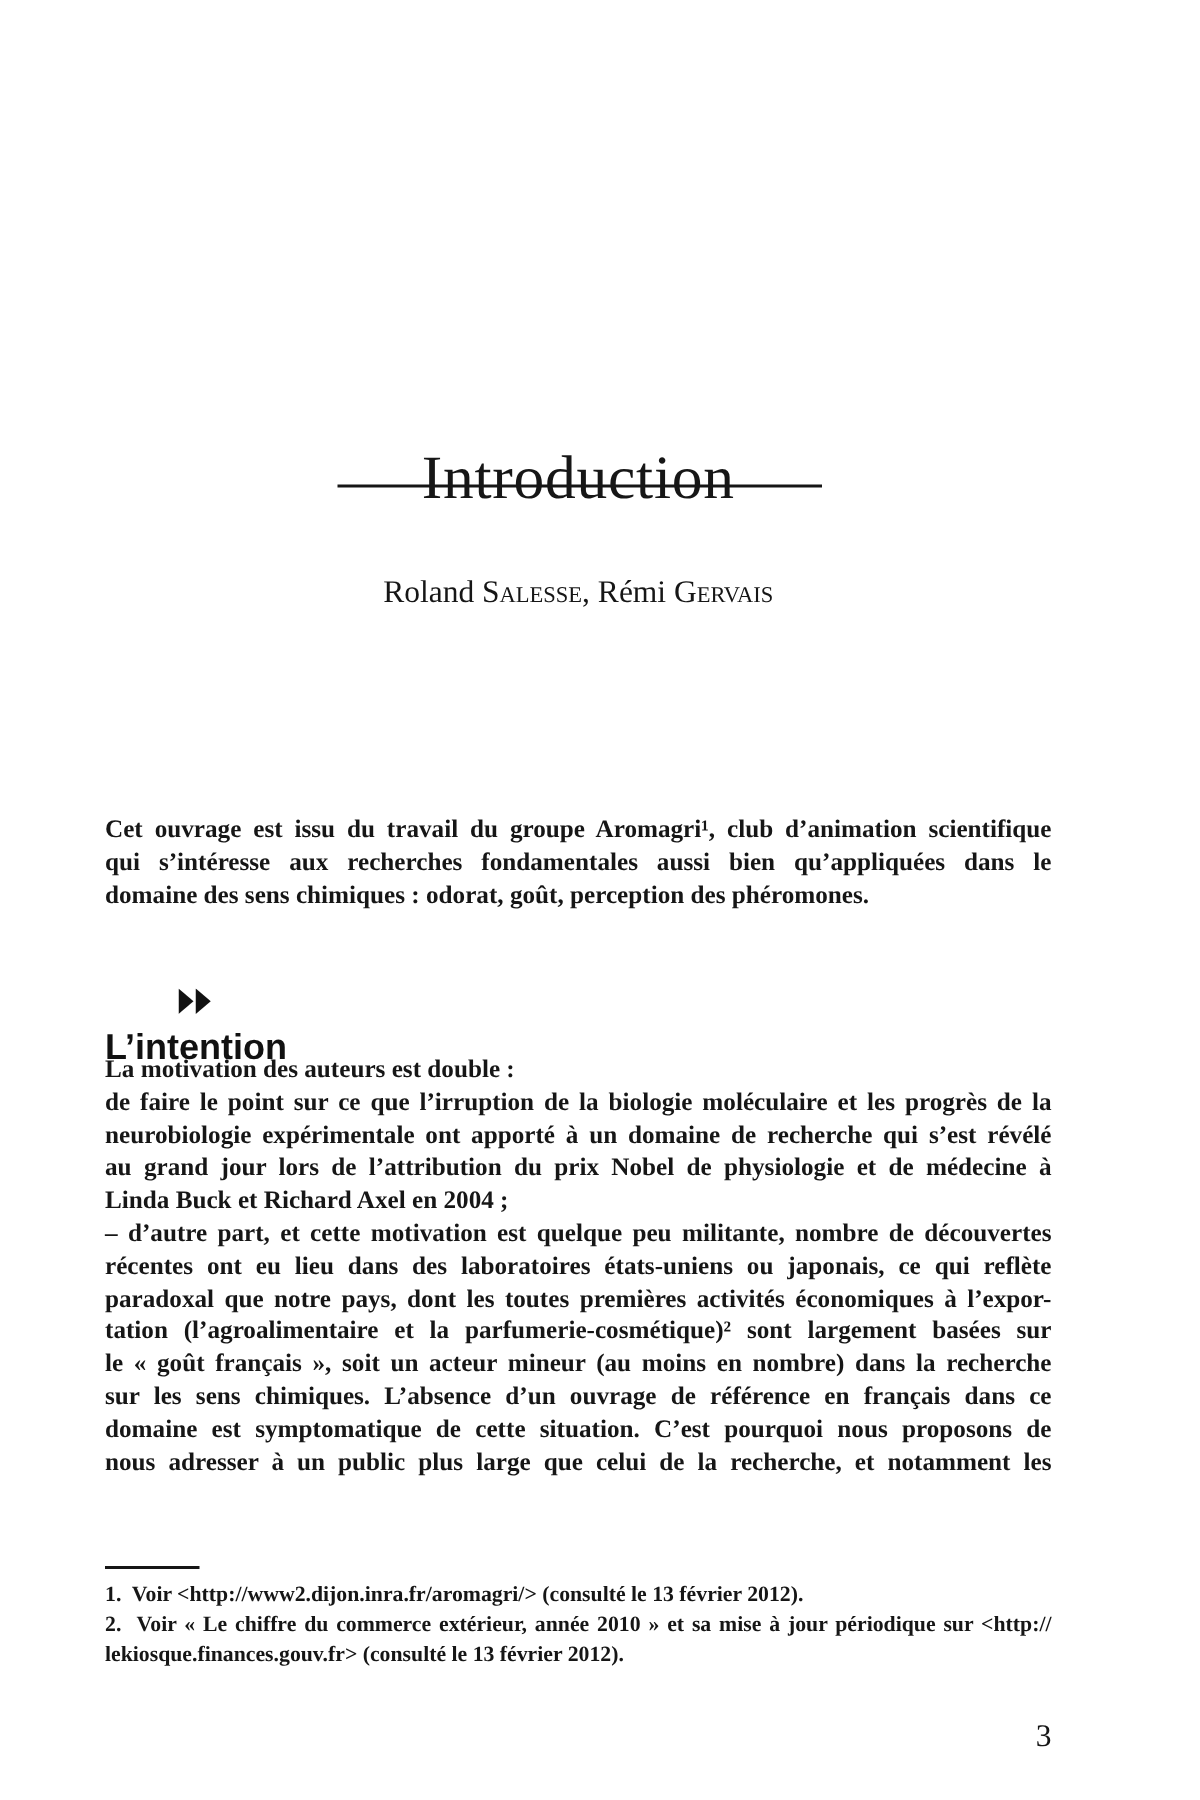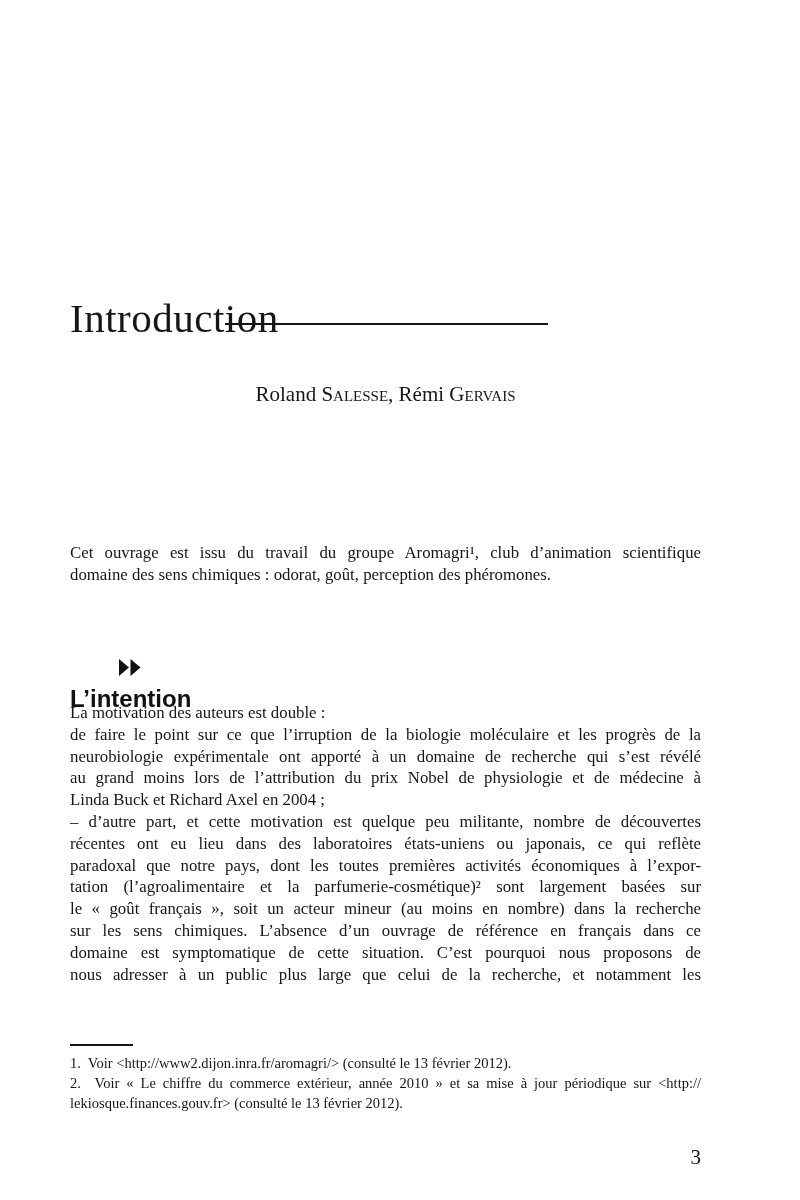--- a/index.html
+++ b/index.html
@@ -11,21 +11,21 @@
     background: #ffffff;
     font-family: "Liberation Serif", serif;
     color: #161616;
     overflow: hidden;
   }
   .chapter-title {
     position: absolute;
     top: 268px;
     left: 70px;
     width: 631px;
-    text-align: left;
+    text-align: center;
     font-size: 41px;
     line-height: 46px;
     font-weight: normal;
     letter-spacing: 0.5px;
   }
   .title-rule {
     position: absolute;
     top: 323px;
     left: 225px;
     width: 323px;
@@ -44,21 +44,21 @@
   .sc { font-variant: small-caps; }
   .text-col {
     position: absolute;
     left: 70px;
     width: 631px;
     font-size: 16.8px;
     line-height: 21.8px;
   }
   .intro-paragraph { top: 542px; }
   .body-paragraphs { top: 702px; }
-  .tline { text-align: left; }
+  .tline { text-align: left; font-weight: bold; }
   .tline.just { text-align: justify; text-align-last: justify; }
   .section-heading {
     position: absolute;
     top: 659px;
     left: 70px;
     display: flex;
     align-items: center;
     gap: 9px;
     font-family: "Liberation Sans", sans-serif;
     font-weight: bold;
@@ -98,41 +98,42 @@
 <div class="page">
 
   <h1 class="chapter-title">Introduction</h1>
 
   <div class="title-rule"></div>
 
   <div class="authors-line"><span>Roland </span><span class="sc">Salesse</span><span>, Rémi </span><span class="sc">Gervais</span></div>
 
   <div class="text-col intro-paragraph">
       <div class="tline just">Cet ouvrage est issu du travail du groupe Aromagri¹, club d’animation scientifique</div>
+      <div class="tline just">qui s’intéresse aux recherches fondamentales aussi bien qu’appliquées dans le</div>
       <div class="tline">domaine des sens chimiques&nbsp;: odorat, goût, perception des phéromones.</div>
     </div>
 
   <div class="section-heading">
     <span>
       <svg width="23" height="17" viewBox="0 0 23 17">
         <polygon points="0,0 10,8.5 0,17" fill="#111111"></polygon>
         <polygon points="11.5,0 21.5,8.5 11.5,17" fill="#111111"></polygon>
       </svg>
     </span>
     <span>L’intention</span>
   </div>
 
   <div class="text-col body-paragraphs">
     <div>
         <div class="tline">La motivation des auteurs est double&nbsp;:</div>
       </div>
     <div>
         <div class="tline just">de faire le point sur ce que l’irruption de la biologie moléculaire et les progrès de la</div>
         <div class="tline just">neurobiologie expérimentale ont apporté à un domaine de recherche qui s’est révélé</div>
-        <div class="tline just">au grand moins lors de l’attribution du prix Nobel de physiologie et de médecine à</div>
+        <div class="tline just">au grand jour lors de l’attribution du prix Nobel de physiologie et de médecine à</div>
         <div class="tline">Linda Buck et Richard Axel en 2004&nbsp;;</div>
       </div>
     <div>
         <div class="tline just">– d’autre part, et cette motivation est quelque peu militante, nombre de découvertes</div>
         <div class="tline just">récentes ont eu lieu dans des laboratoires états-uniens ou japonais, ce qui reflète</div>
         <div class="tline just">paradoxal que notre pays, dont les toutes premières activités économiques à l’expor-</div>
         <div class="tline just">tation (l’agroalimentaire et la parfumerie-cosmétique)² sont largement basées sur</div>
         <div class="tline just">le «&nbsp;goût français&nbsp;», soit un acteur mineur (au moins en nombre) dans la recherche</div>
         <div class="tline just">sur les sens chimiques. L’absence d’un ouvrage de référence en français dans ce</div>
         <div class="tline just">domaine est symptomatique de cette situation. C’est pourquoi nous proposons de</div>

